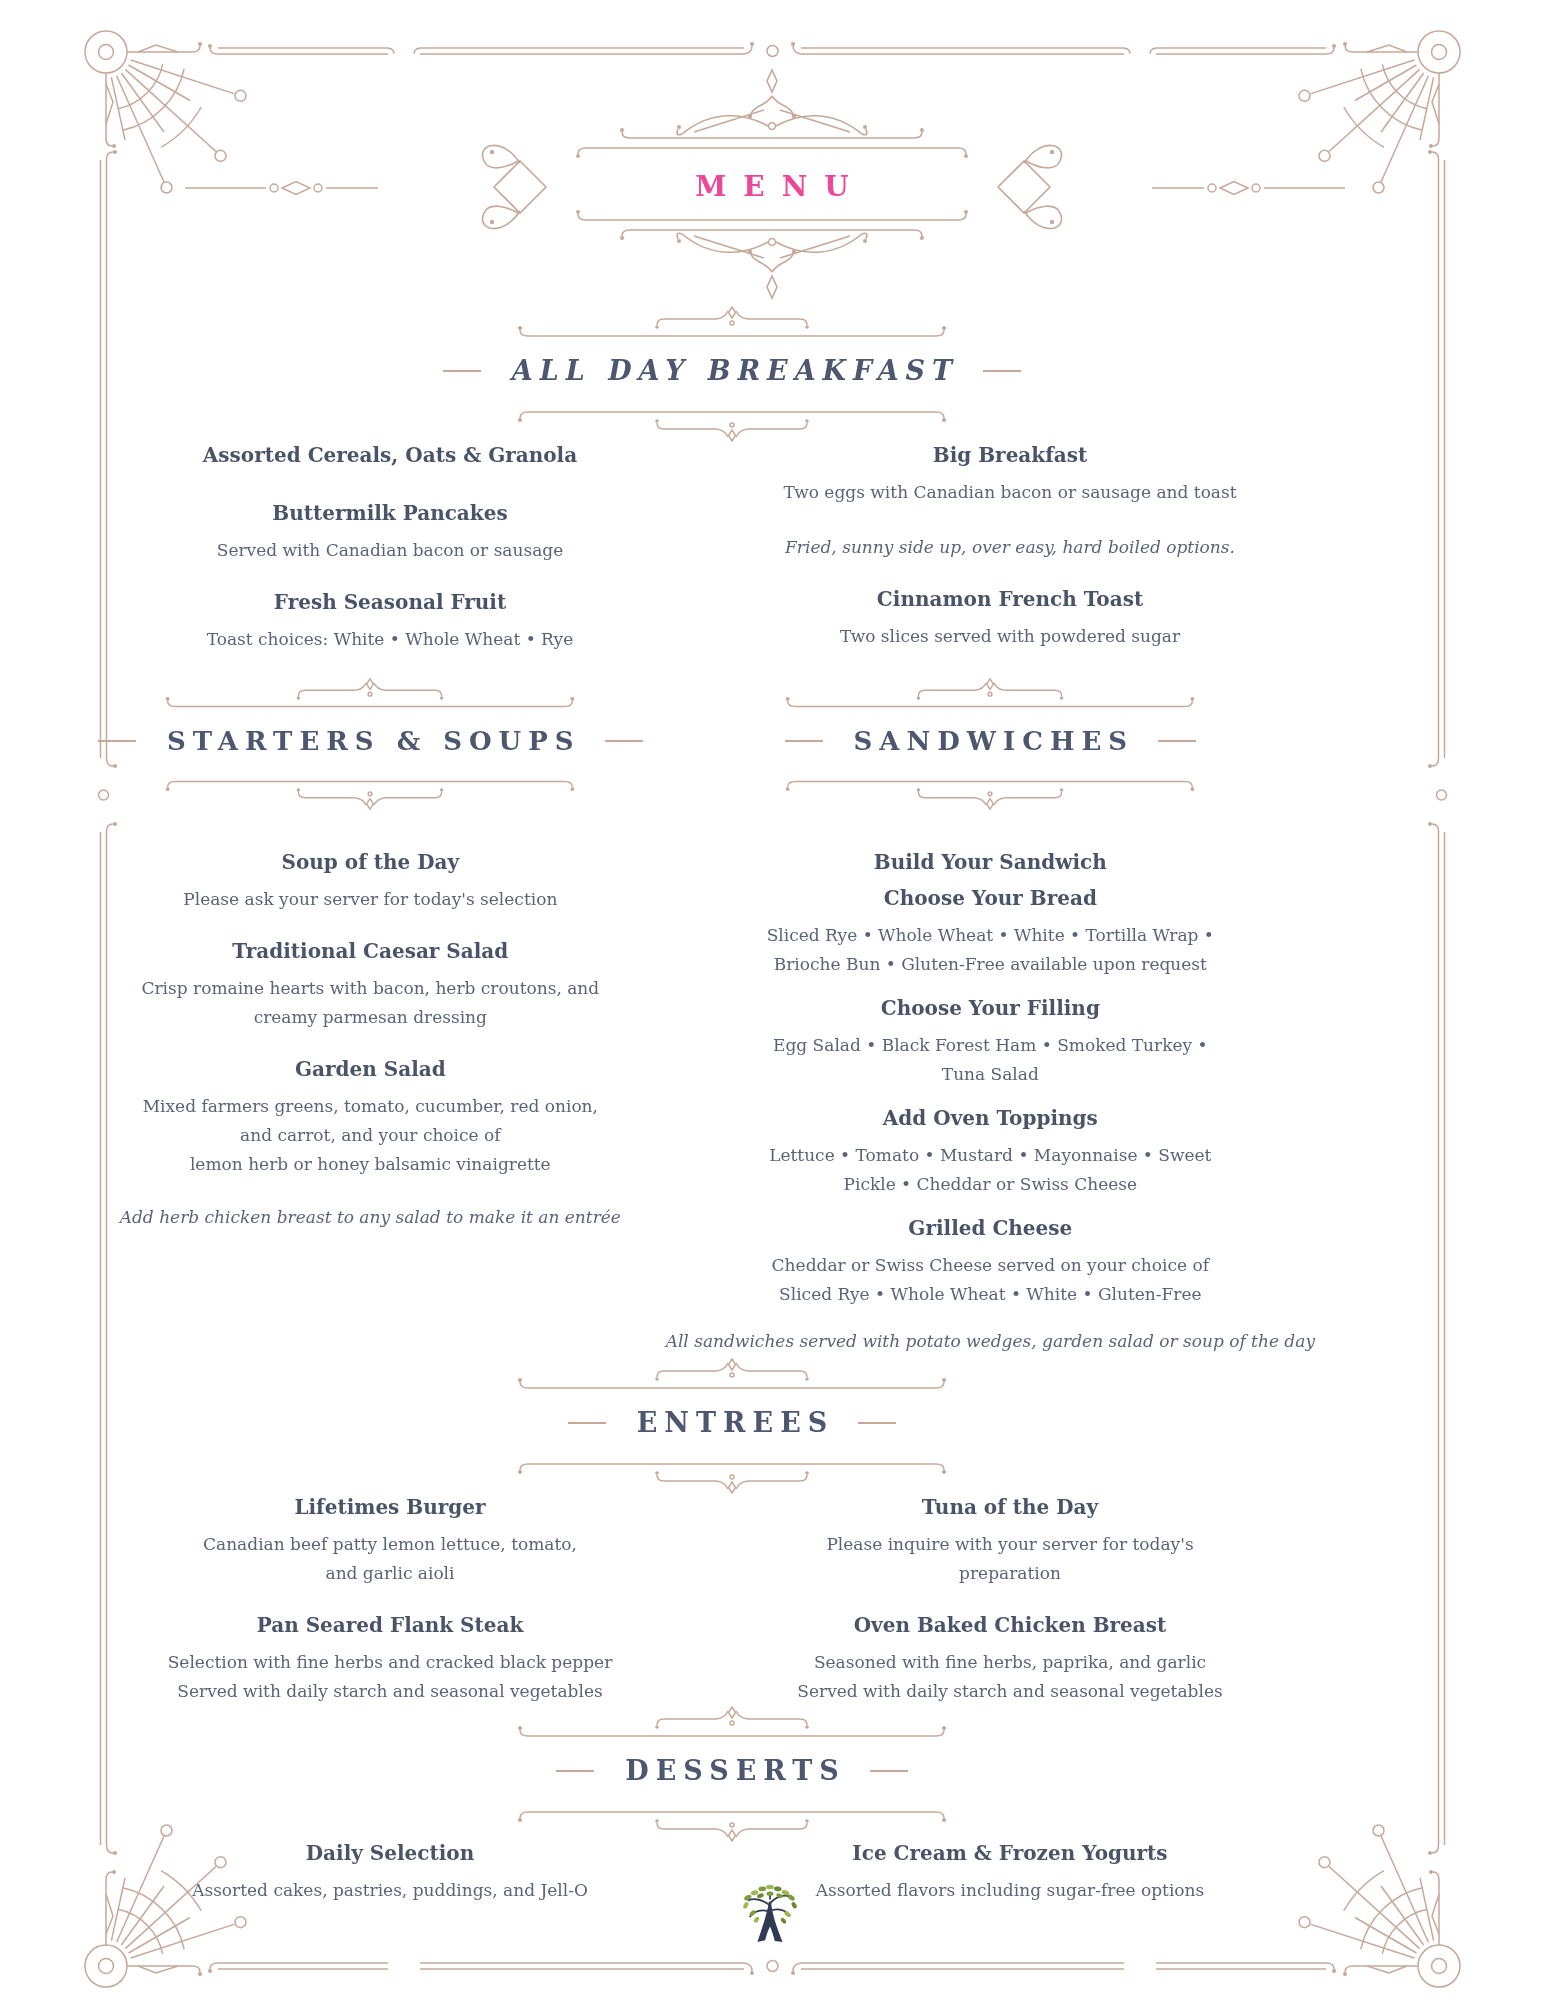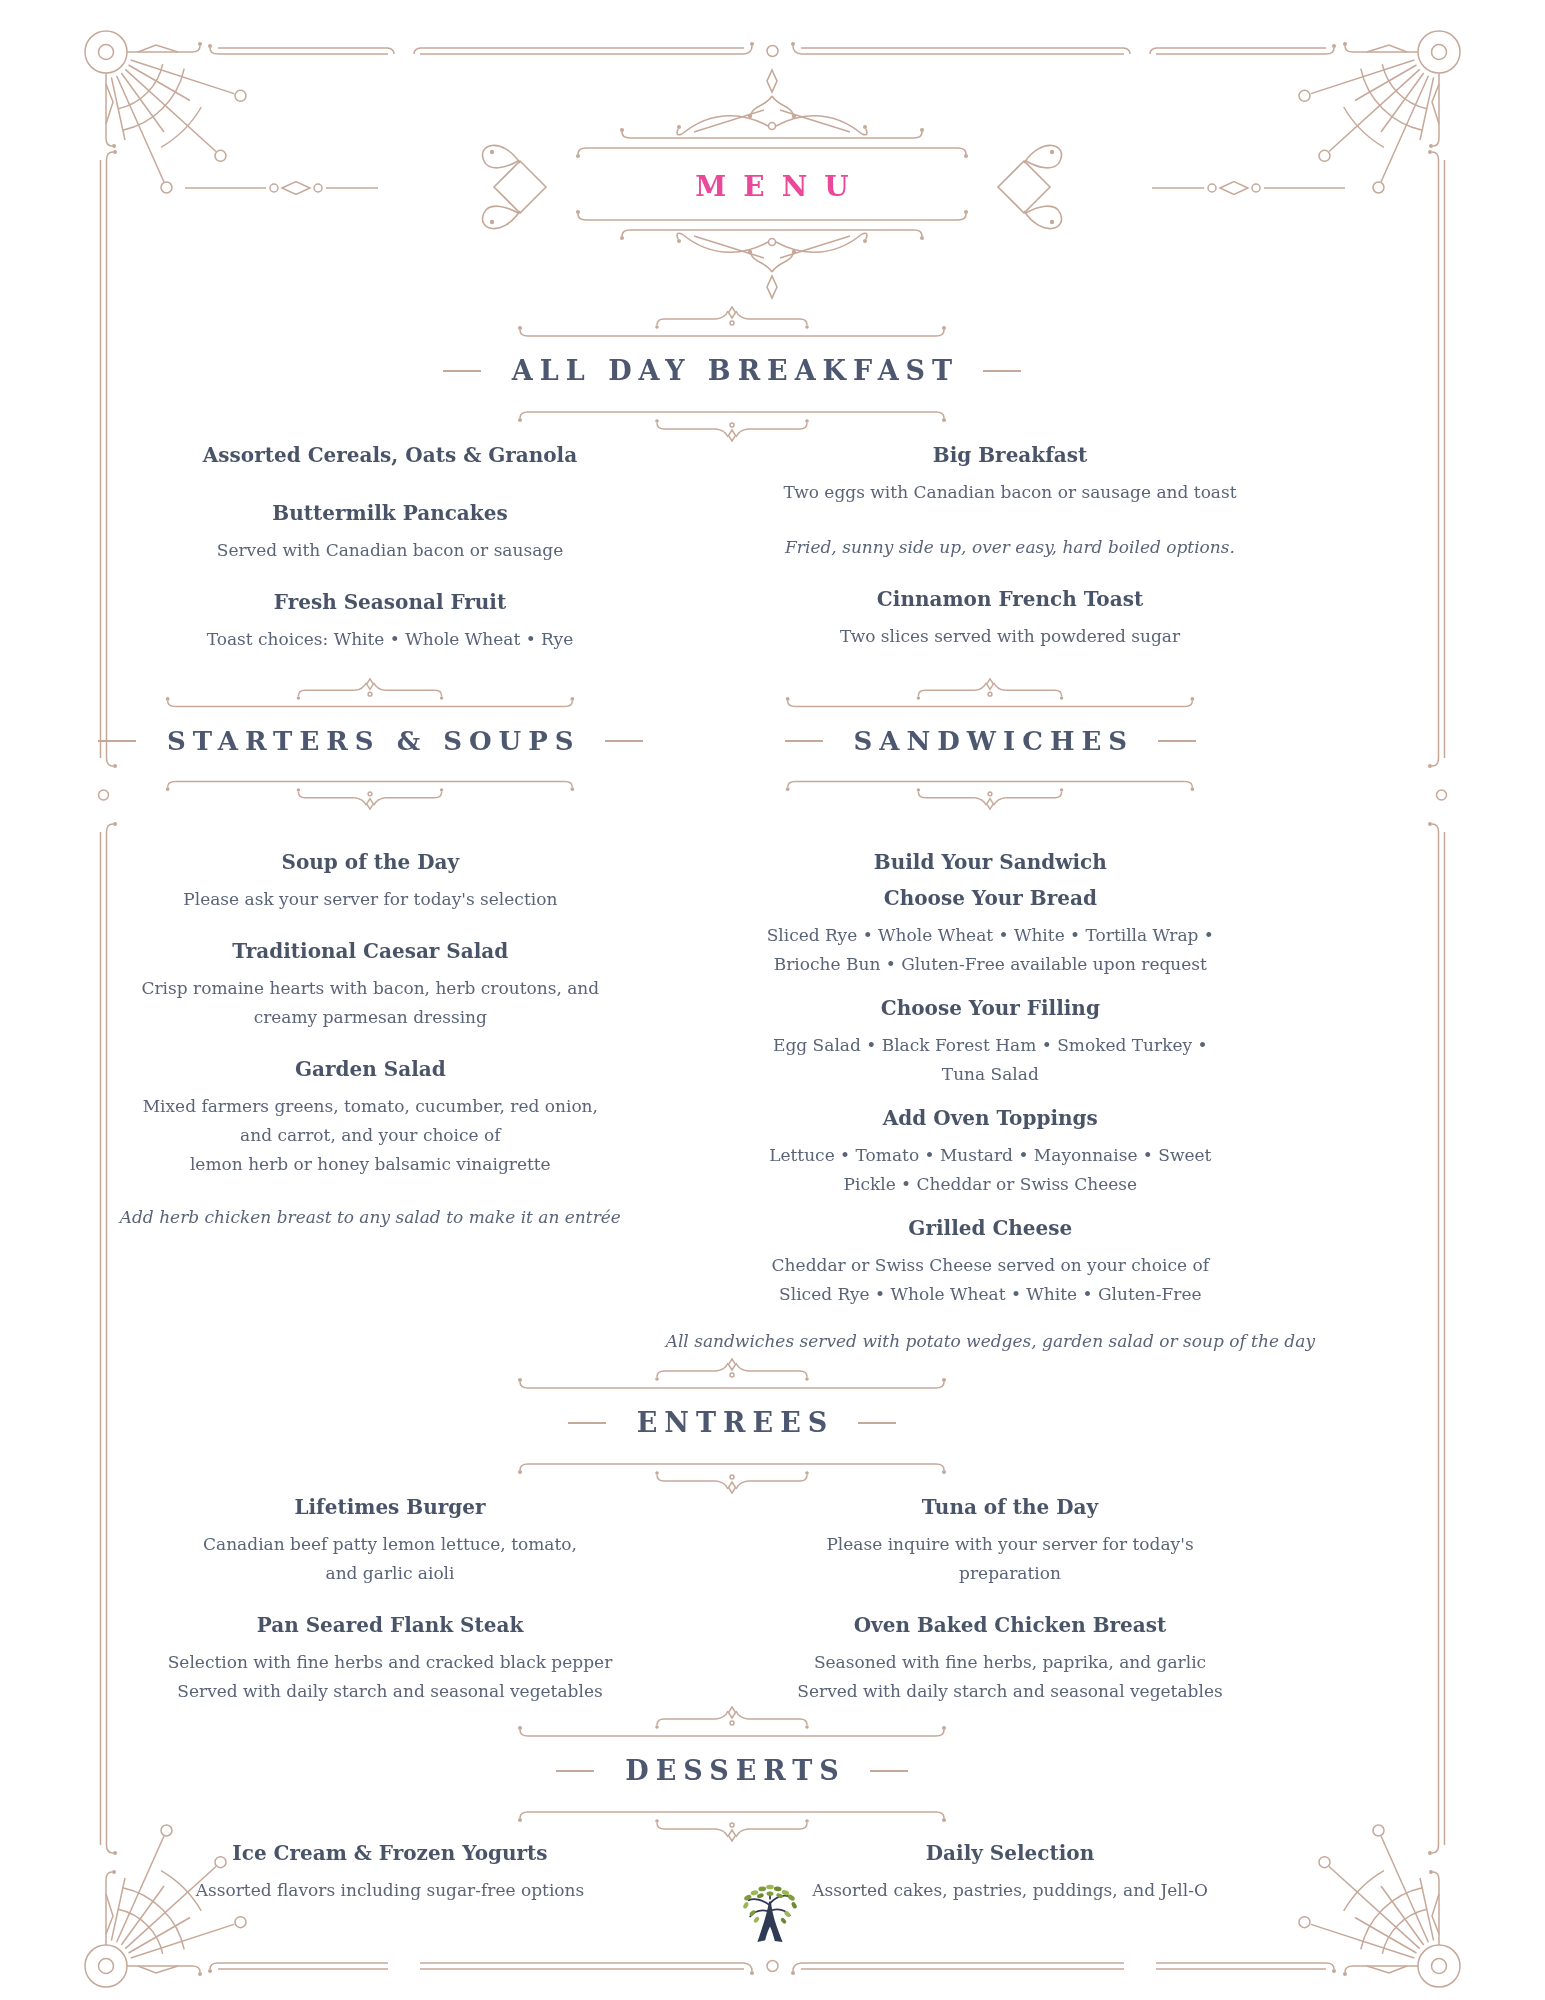--- a/index.html
+++ b/index.html
@@ -18,21 +18,21 @@
   .orn{display:block;margin:0 auto;width:440px;height:40px;}
   .orn.flip{transform:scale(1,-1);}
   .sec-head{width:440px;margin:0 auto;text-align:center;transform:translateX(32px);}
   .sec-head.col{width:420px;transform:none;}
   .sec-head.col .orn{width:420px;}
   .sec-title{display:flex;align-items:center;justify-content:center;gap:24px;margin:8px 0 14px;}
   .sec-title h2{margin:0;font-size:27px;line-height:34px;font-weight:700;color:#4d5870;
       letter-spacing:7px;padding-left:7px;white-space:nowrap;}
   .sec-head.col .sec-title h2{font-size:26px;line-height:32px;}
   .dash{width:38px;height:2px;background:#c6a899;flex:0 0 auto;}
-  .mt-banner-head{margin-top:306px;}
+  .mt-banner-head{margin-top:306px;font-style:italic;}
   .two-col{display:grid;grid-template-columns:1fr 1fr;column-gap:10px;text-align:center;}
   .col-head-grid{margin-top:-1px;}
   .col-items{margin-top:38px;}
   .item-name{margin:0 0 10px 0;font-size:20px;line-height:26px;font-weight:700;color:#4a5468;}
   .item-desc{margin:0 0 24px 0;font-size:17px;line-height:29px;color:#5a6478;white-space:pre-line;}
   .tight .item-desc{margin-bottom:16px;}
   .gap-top{margin-top:32px;}
   .note{font-style:italic;font-size:17px;line-height:29px;color:#5a6478;margin:0;}
   .bf-note{margin:26px 0 24px 0;}
   .st-note{margin-top:22px;}
@@ -396,28 +396,28 @@
         <span class="dash"></span>
       </div>
       <svg class="orn flip" viewBox="0 0 440 40">
           <use href="#ornG"></use>
         </svg>
     </div>
 
     <div class="two-col des-grid">
       <div>
         <div class="item">
+          <h3 class="item-name">Daily Selection</h3>
+          <p class="item-desc">Assorted cakes, pastries, puddings, and Jell-O</p>
+        </div>
+      </div>
+      <div>
+        <div class="item">
           <h3 class="item-name">Ice Cream &amp; Frozen Yogurts</h3>
           <p class="item-desc">Assorted flavors including sugar-free options</p>
-        </div>
-      </div>
-      <div>
-        <div class="item">
-          <h3 class="item-name">Daily Selection</h3>
-          <p class="item-desc">Assorted cakes, pastries, puddings, and Jell-O</p>
         </div>
       </div>
     </div>
 
   </div>
 
   <svg class="tree" viewBox="0 0 60 64">
     <g stroke="#2f3b53" stroke-width="1.8" fill="none">
       <path d="M30,22 C22,16 14,14 7,17"></path>
       <path d="M30,20 C37,12 46,10 53,14"></path>

